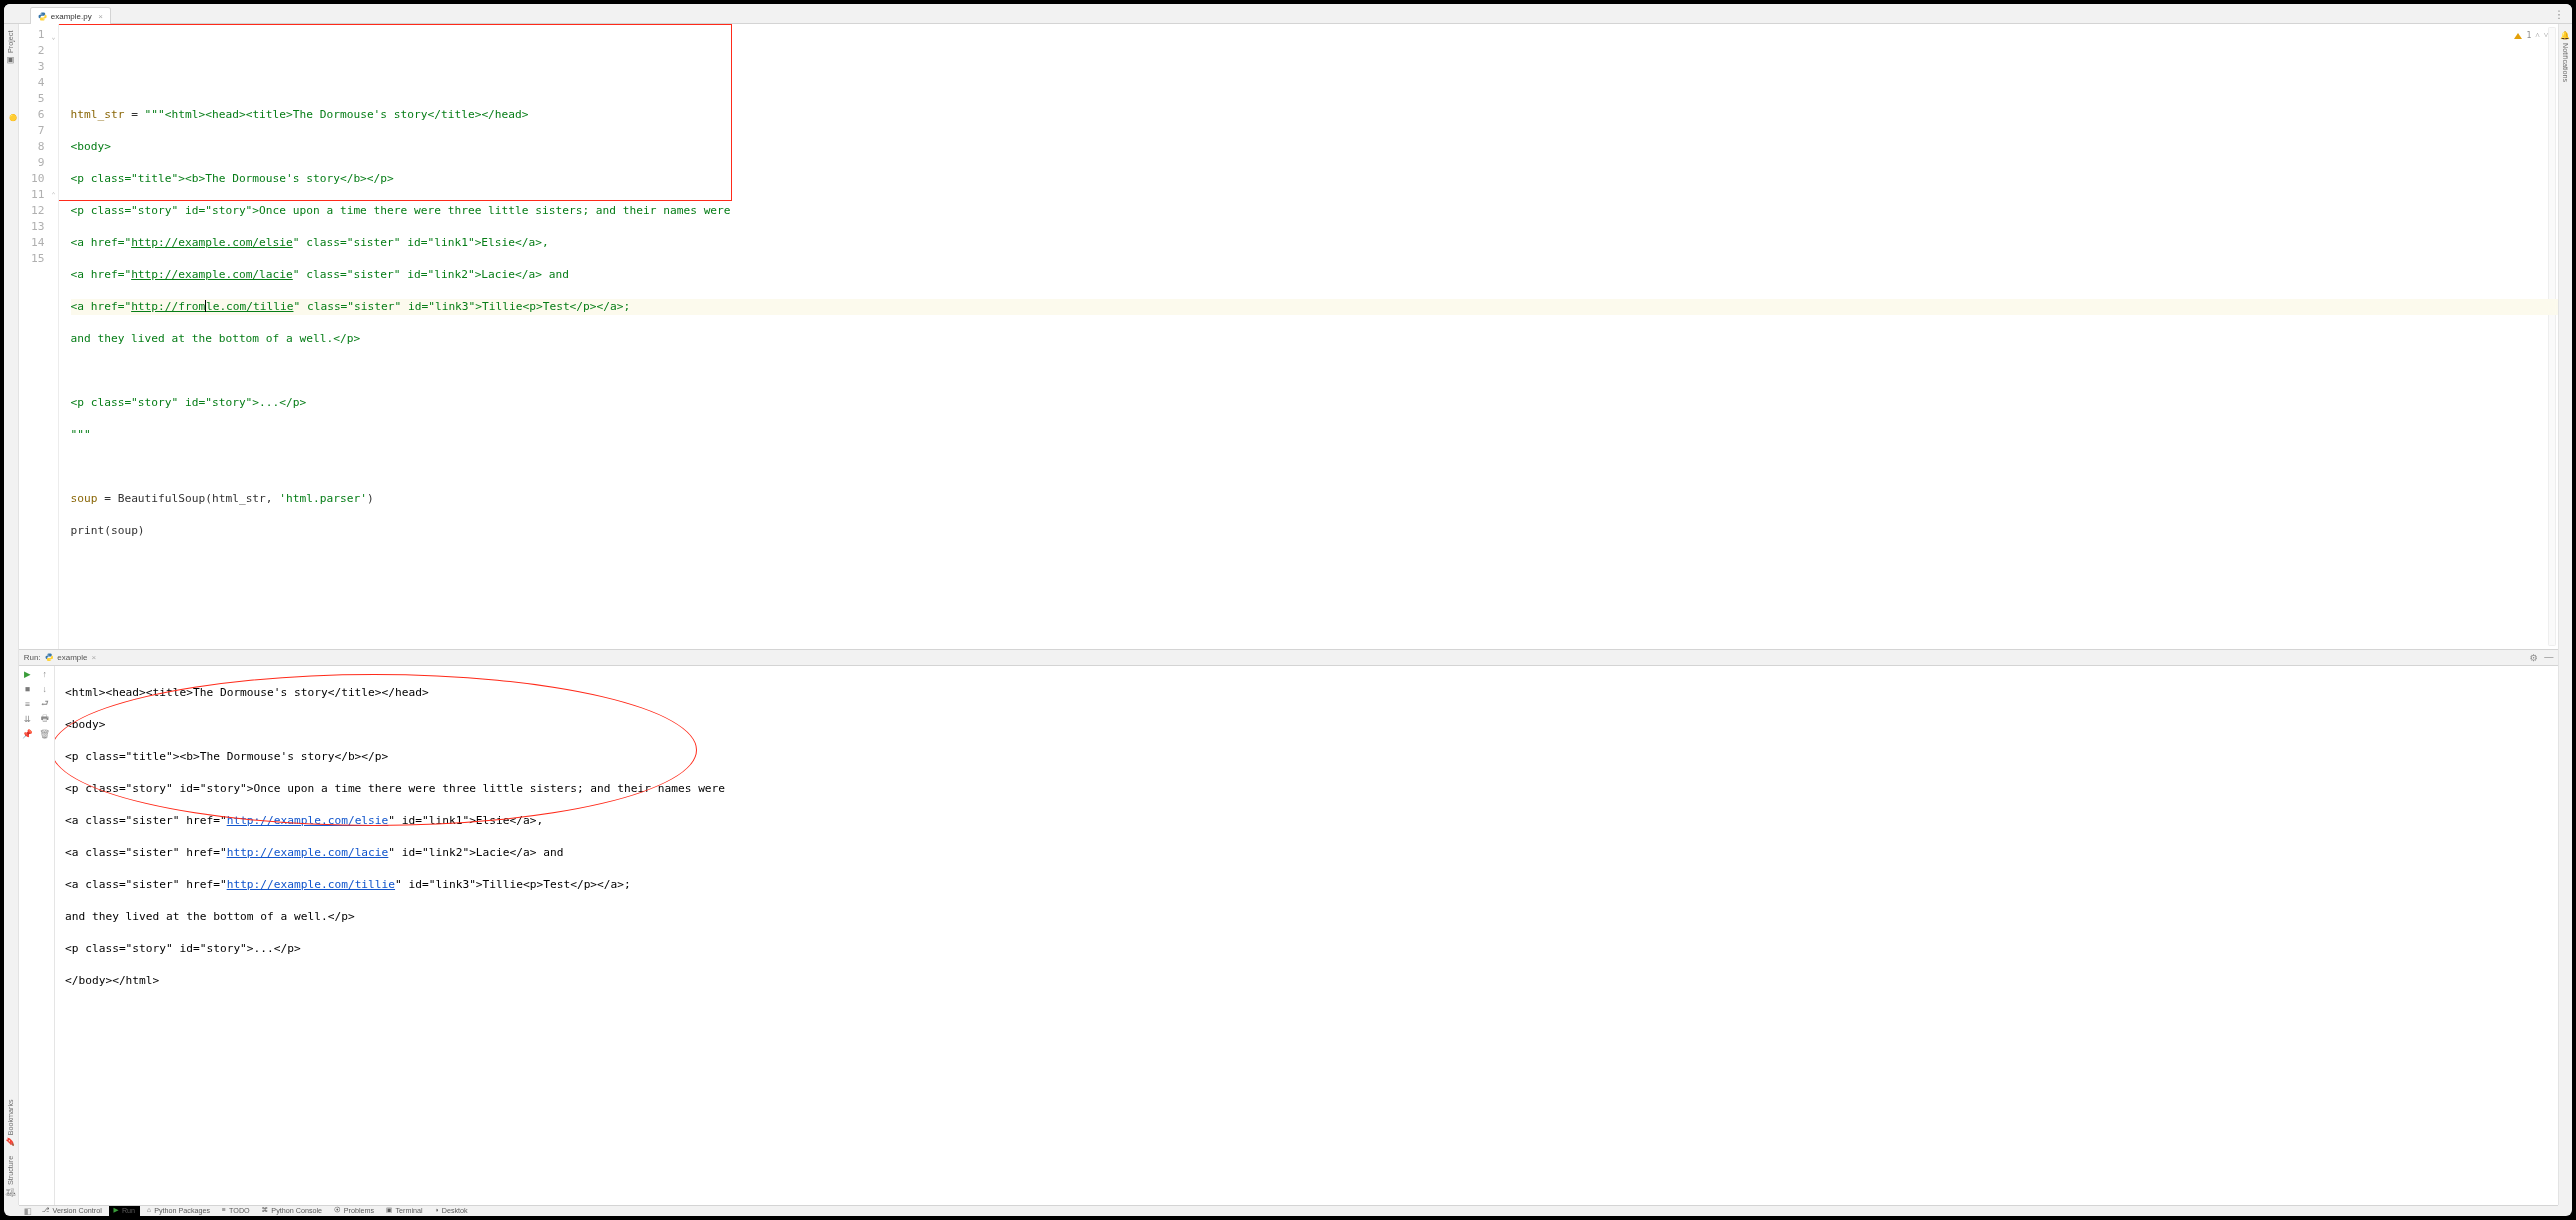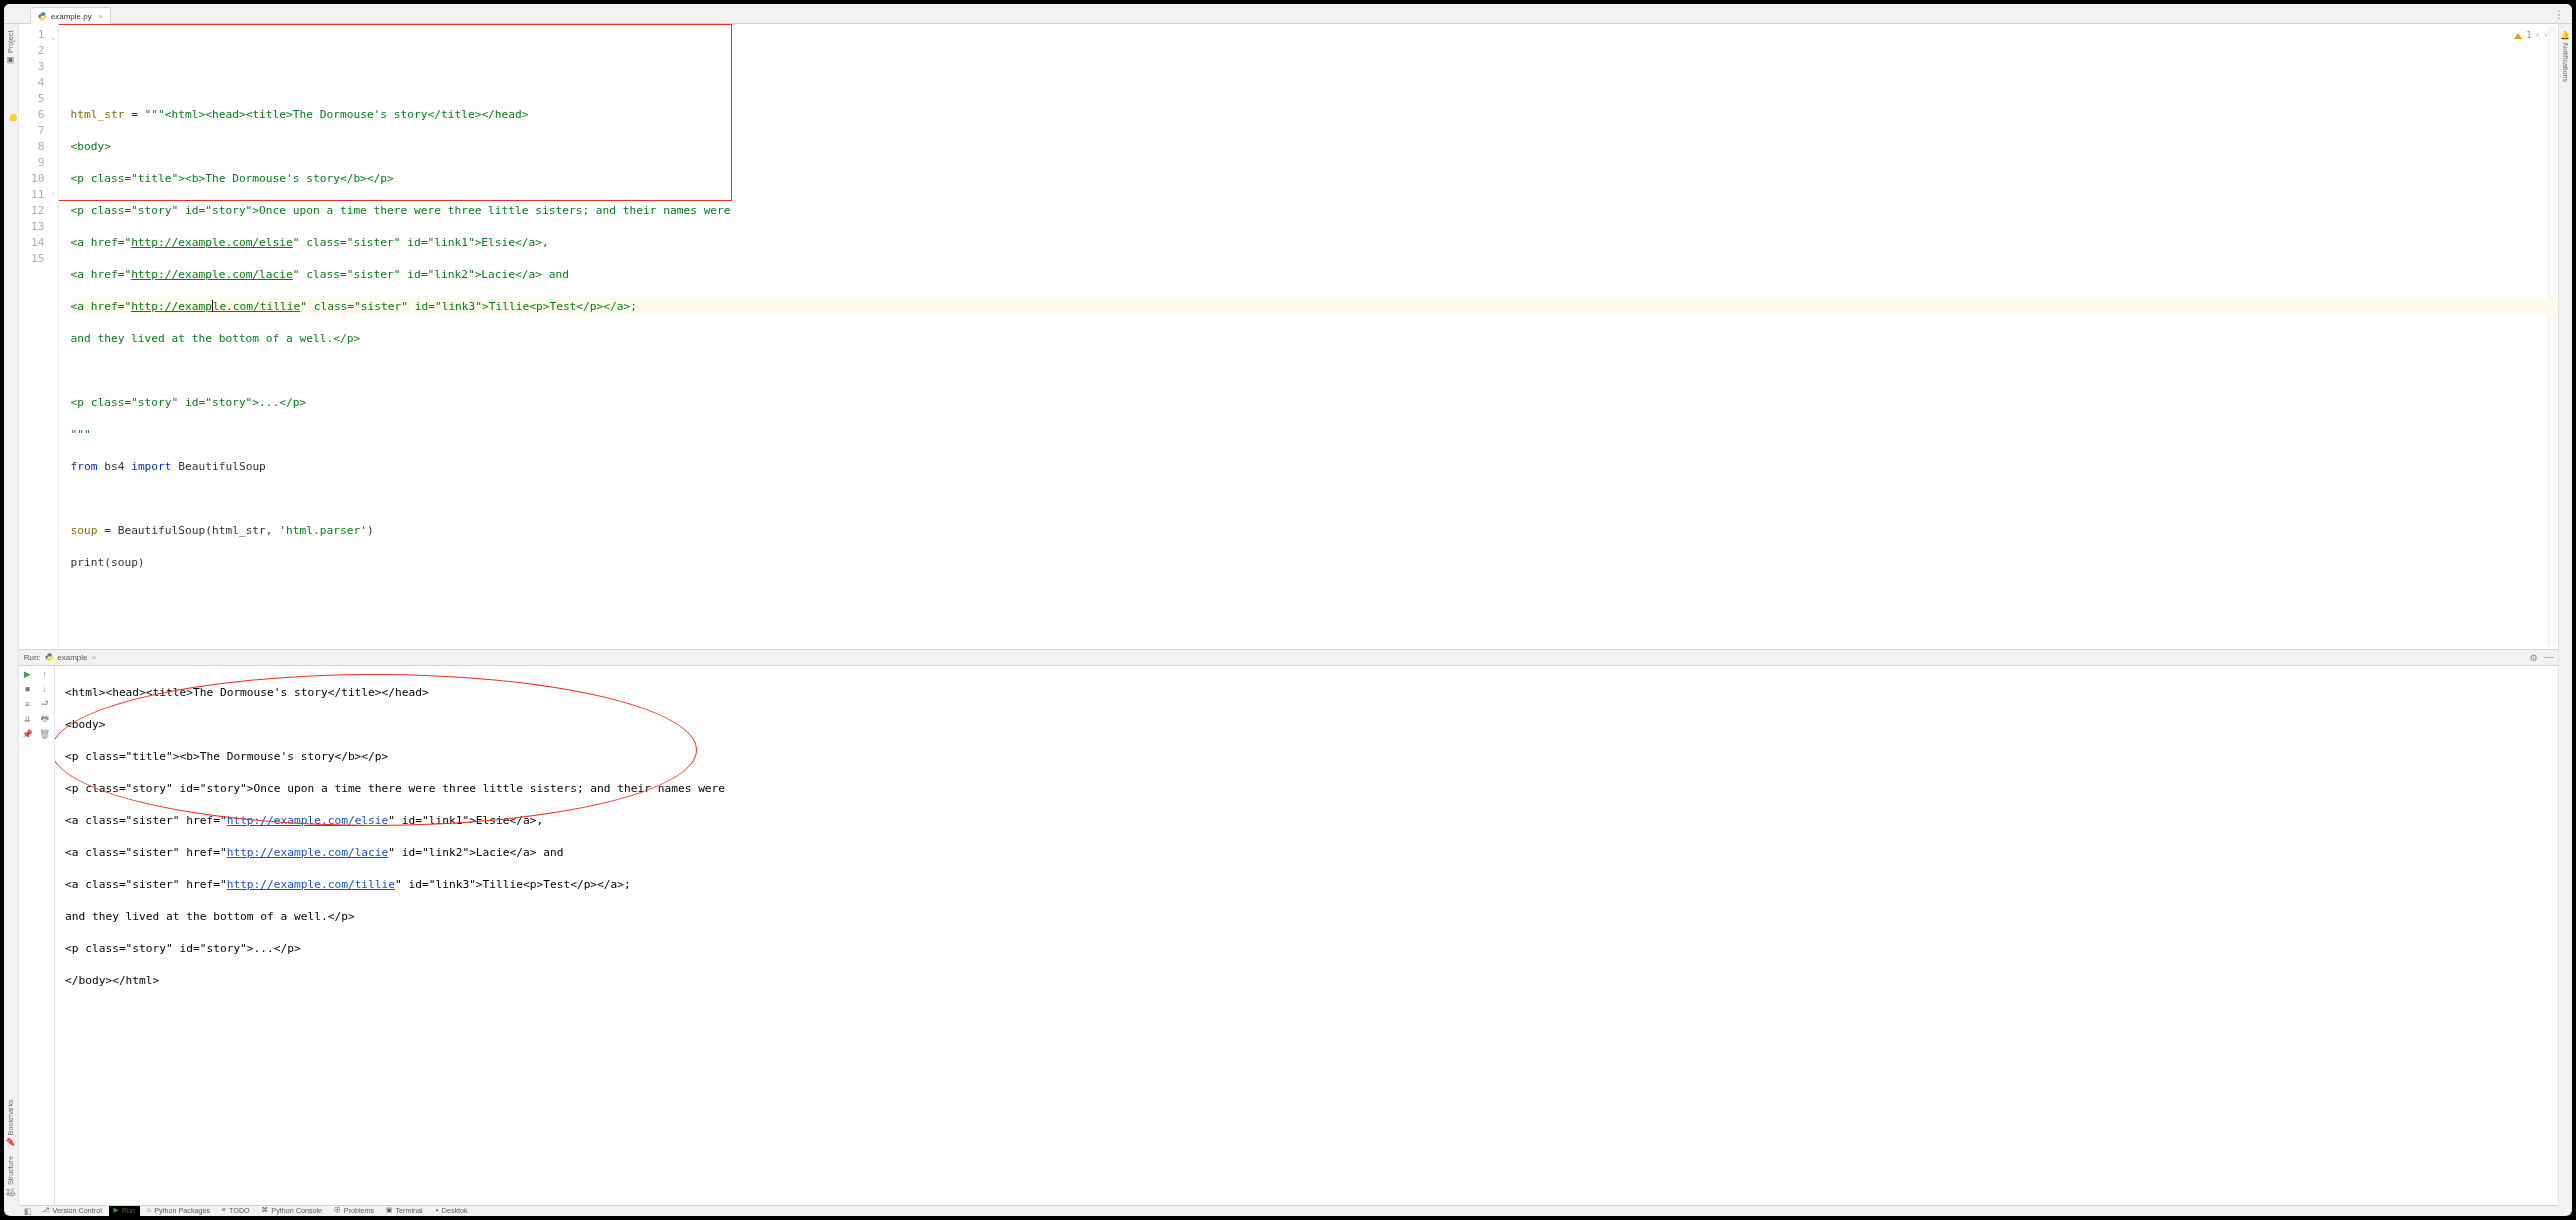--- a/index.html
+++ b/index.html
@@ -342,26 +342,25 @@
         </div>
         <div class="mini-scroll"></div>
 
         
 <div class="line"><span class="lv">html_str</span><span class="op"> = </span><span class="str">"""&lt;html&gt;&lt;head&gt;&lt;title&gt;The Dormouse's story&lt;/title&gt;&lt;/head&gt;</span></div>
 <div class="line"><span class="str">&lt;body&gt;</span></div>
 <div class="line"><span class="str">&lt;p class="title"&gt;&lt;b&gt;The Dormouse's story&lt;/b&gt;&lt;/p&gt;</span></div>
 <div class="line"><span class="str">&lt;p class="story" id="story"&gt;Once upon a time there were three little sisters; and their names were</span></div>
 <div class="line"><span class="str">&lt;a href="</span><span class="url">http://example.com/elsie</span><span class="str">" class="sister" id="link1"&gt;Elsie&lt;/a&gt;,</span></div>
 <div class="line"><span class="str">&lt;a href="</span><span class="url">http://example.com/lacie</span><span class="str">" class="sister" id="link2"&gt;Lacie&lt;/a&gt; and</span></div>
-<div class="line current-line"><span class="str">&lt;a href="</span><span class="url">http://examp</span><span class="caret"></span><span class="url">le.com/tillie</span><span class="str">" class="sister" id="link3"&gt;Tillie&lt;p&gt;Test&lt;/p&gt;&lt;/a&gt;;</span></div>
+<div class="line current-line"><span class="str">&lt;a href="</span><span class="url">http://from</span><span class="caret"></span><span class="url">le.com/tillie</span><span class="str">" class="sister" id="link3"&gt;Tillie&lt;p&gt;Test&lt;/p&gt;&lt;/a&gt;;</span></div>
 <div class="line"><span class="str">and they lived at the bottom of a well.&lt;/p&gt;</span></div>
 <div class="line"><span class="str"></span></div>
 <div class="line"><span class="str">&lt;p class="story" id="story"&gt;...&lt;/p&gt;</span></div>
 <div class="line"><span class="str">"""</span></div>
-<div class="line"><span class="kw">from</span> bs4 <span class="kw">import</span> BeautifulSoup</div>
 <div class="line"></div>
 <div class="line"><span class="lv">soup</span> = BeautifulSoup(html_str, <span class="str">'html.parser'</span>)</div>
 <div class="line"><span class="fn">print</span>(soup)</div>
 
         
         <div class="red-rect" style="left:-12px; top:0px; width:685px; height:177px;"></div>
       </div>
     </div>
 
     <div class="run-pane">

